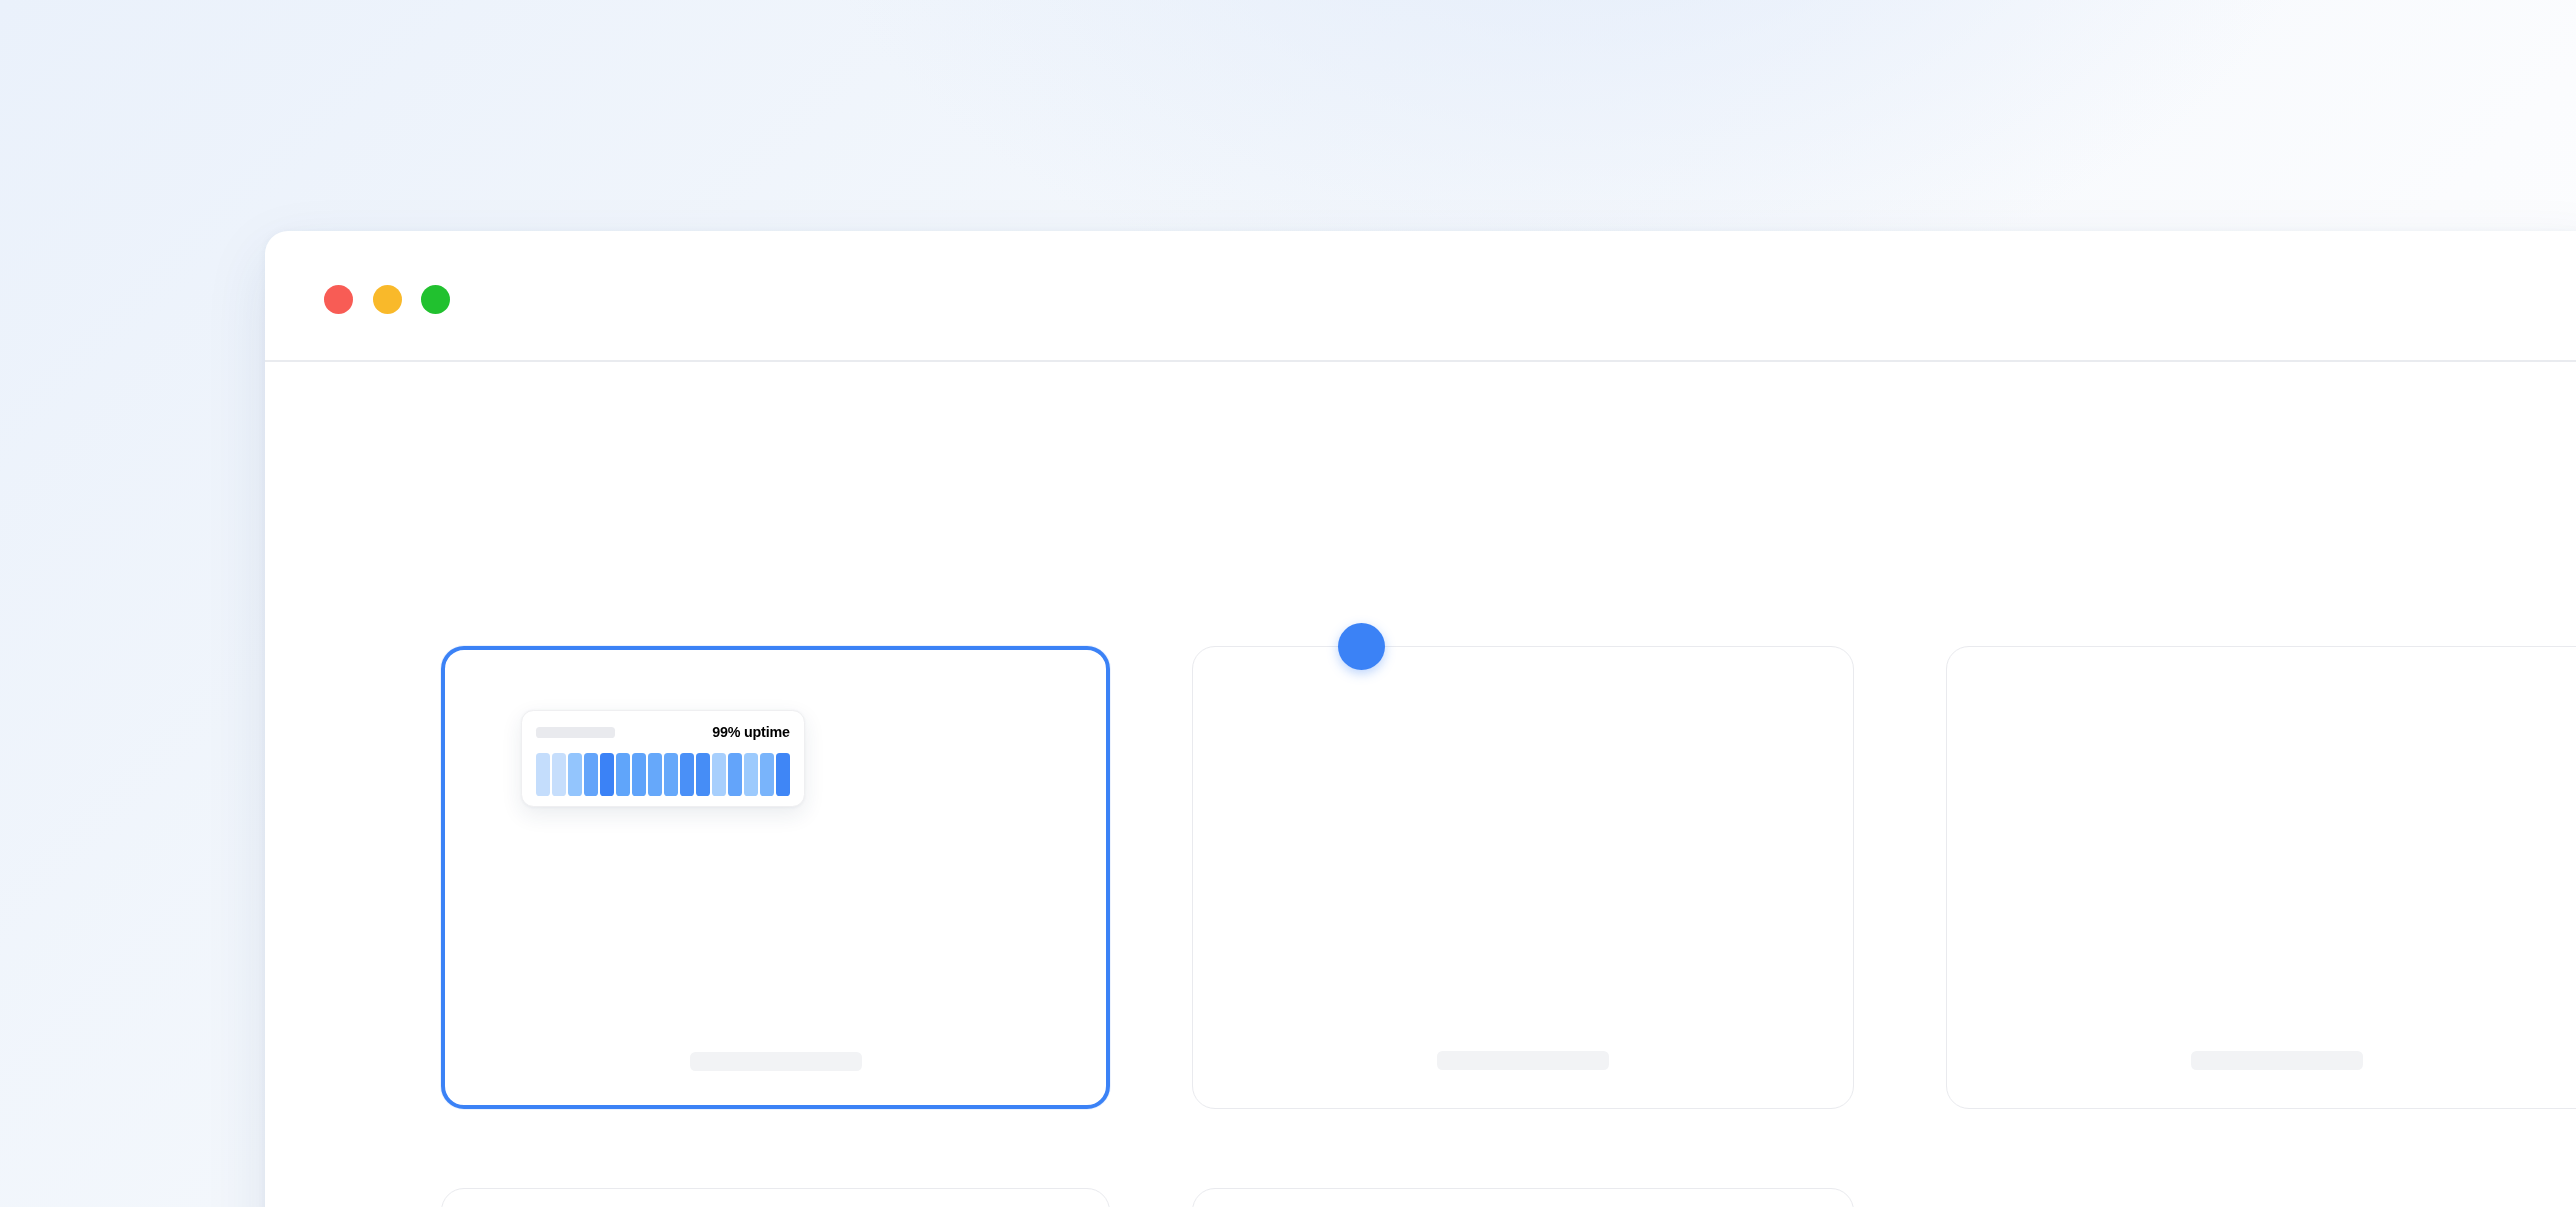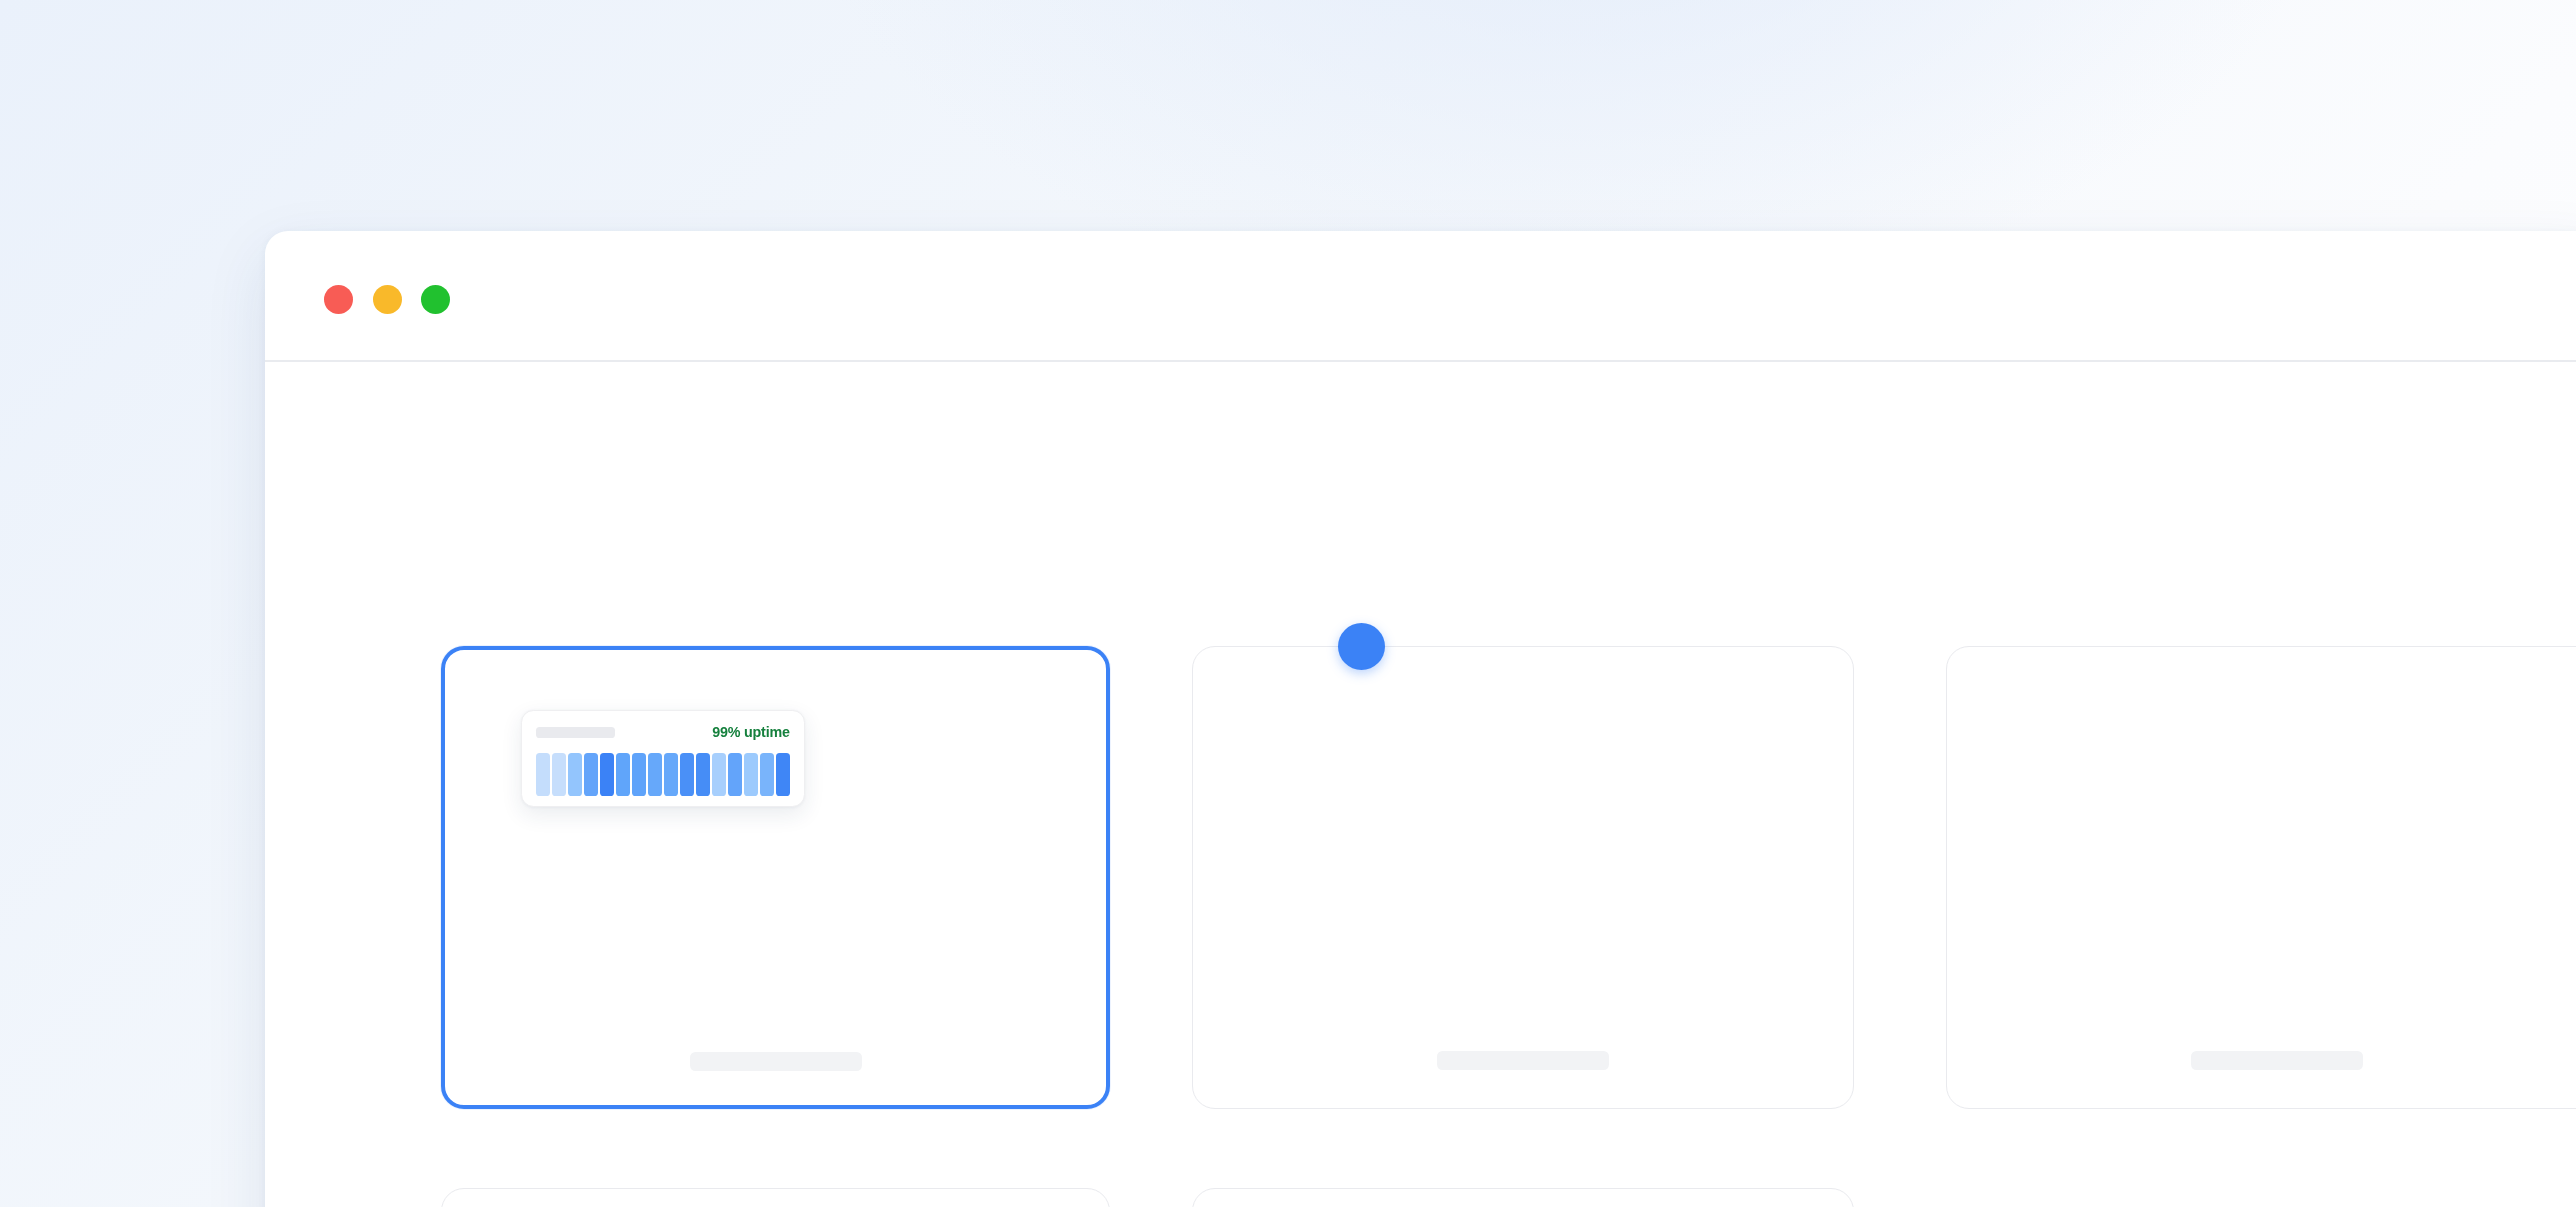--- a/index.html
+++ b/index.html
@@ -121,21 +121,21 @@
   }
   .uptime-title-skeleton {
     width: 79px;
     height: 11.6px;
     background: #e9eaee;
     border-radius: 3.6px;
   }
   .uptime-value {
     font-size: 14.3px;
     font-weight: bold;
-    color: #15803d;
+    color: #000000;
     letter-spacing: -0.2px;
     white-space: nowrap;
   }
   .uptime-bars {
     display: flex;
     gap: 2.7px;
     margin-top: 13.4px;
     height: 43px;
     align-items: stretch;
   }

